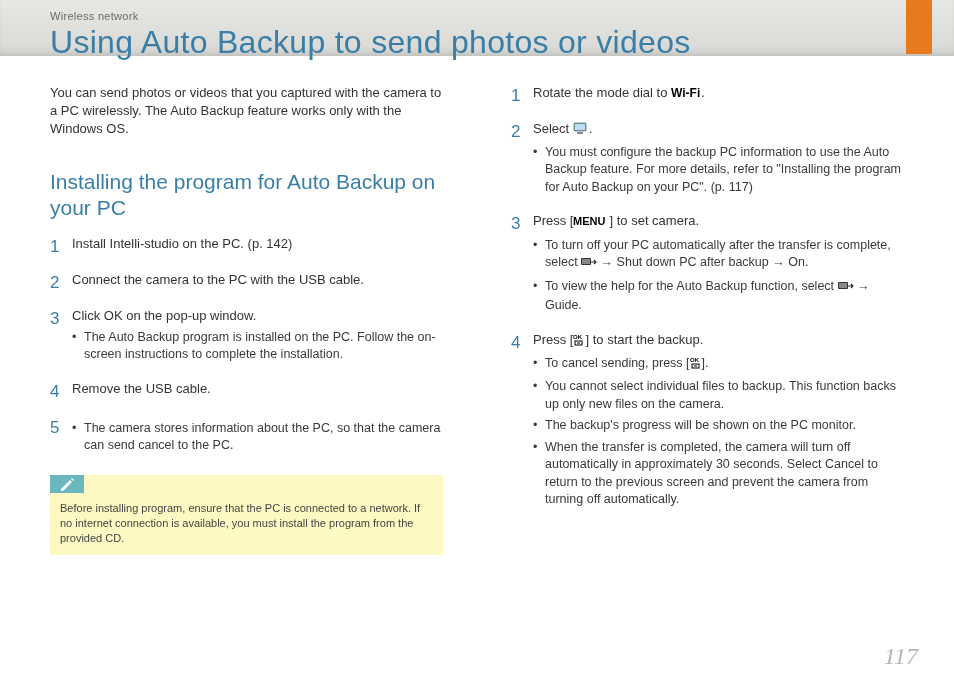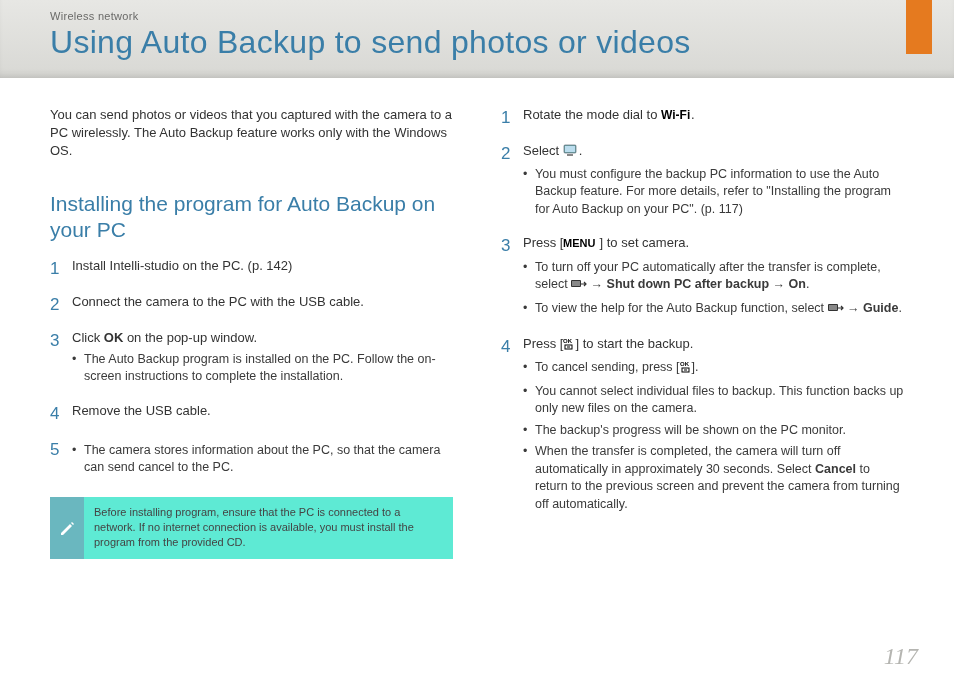--- a/index.html
+++ b/index.html
@@ -8,21 +8,21 @@
     width: 954px;
     height: 676px;
     font-family: Arial, Helvetica, sans-serif;
     background: #ffffff;
     position: relative;
     overflow: hidden;
     color: #333;
   }
   .header {
     background: linear-gradient(to bottom, #e7e7e4 0%, #d8d8d4 100%);
-    height: 78px;
+    height: 56px;
     padding: 0 50px;
     position: relative;
     box-shadow: inset 0 -6px 10px -6px rgba(0,0,0,0.2);
   }
   .header .category {
     font-size: 11px;
     color: #6a6a68;
     padding-top: 10px;
     font-weight: 300;
     letter-spacing: 0.3px;
@@ -38,21 +38,21 @@
     position: absolute;
     top: 0;
     right: 22px;
     width: 26px;
     height: 54px;
     background: #e57a1f;
   }
   .content {
     display: flex;
     padding: 28px 50px 0 50px;
-    gap: 48px;
+    gap: 68px;
   }
   .col {
     width: 420px;
     font-size: 13px;
     line-height: 1.4;
     color: #333;
   }
   .intro {
     margin-bottom: 30px;
   }
@@ -88,32 +88,33 @@
     font-size: 12.5px;
     color: #3a3a3a;
   }
   .sub .dot {
     width: 12px;
     flex-shrink: 0;
   }
   .sub .txt {
     flex: 1;
   }
-  .bold { font-weight: bold; }
+  .bold { font-weight: normal; }
   .icon-inline {
     display: inline-block;
     vertical-align: -2px;
   }
   .note-box {
-    background: #5eead4;
+    background: #fef9c3;
     display: flex;
     margin-top: 16px;
     font-size: 11px;
     line-height: 1.4;
     color: #444;
+    flex-direction: column;
   }
   .note-box .note-icon {
     width: 34px;
     background: #6ab7bf;
     display: flex;
     align-items: center;
     justify-content: center;
     flex-shrink: 0;
   }
   .note-box .note-text {

